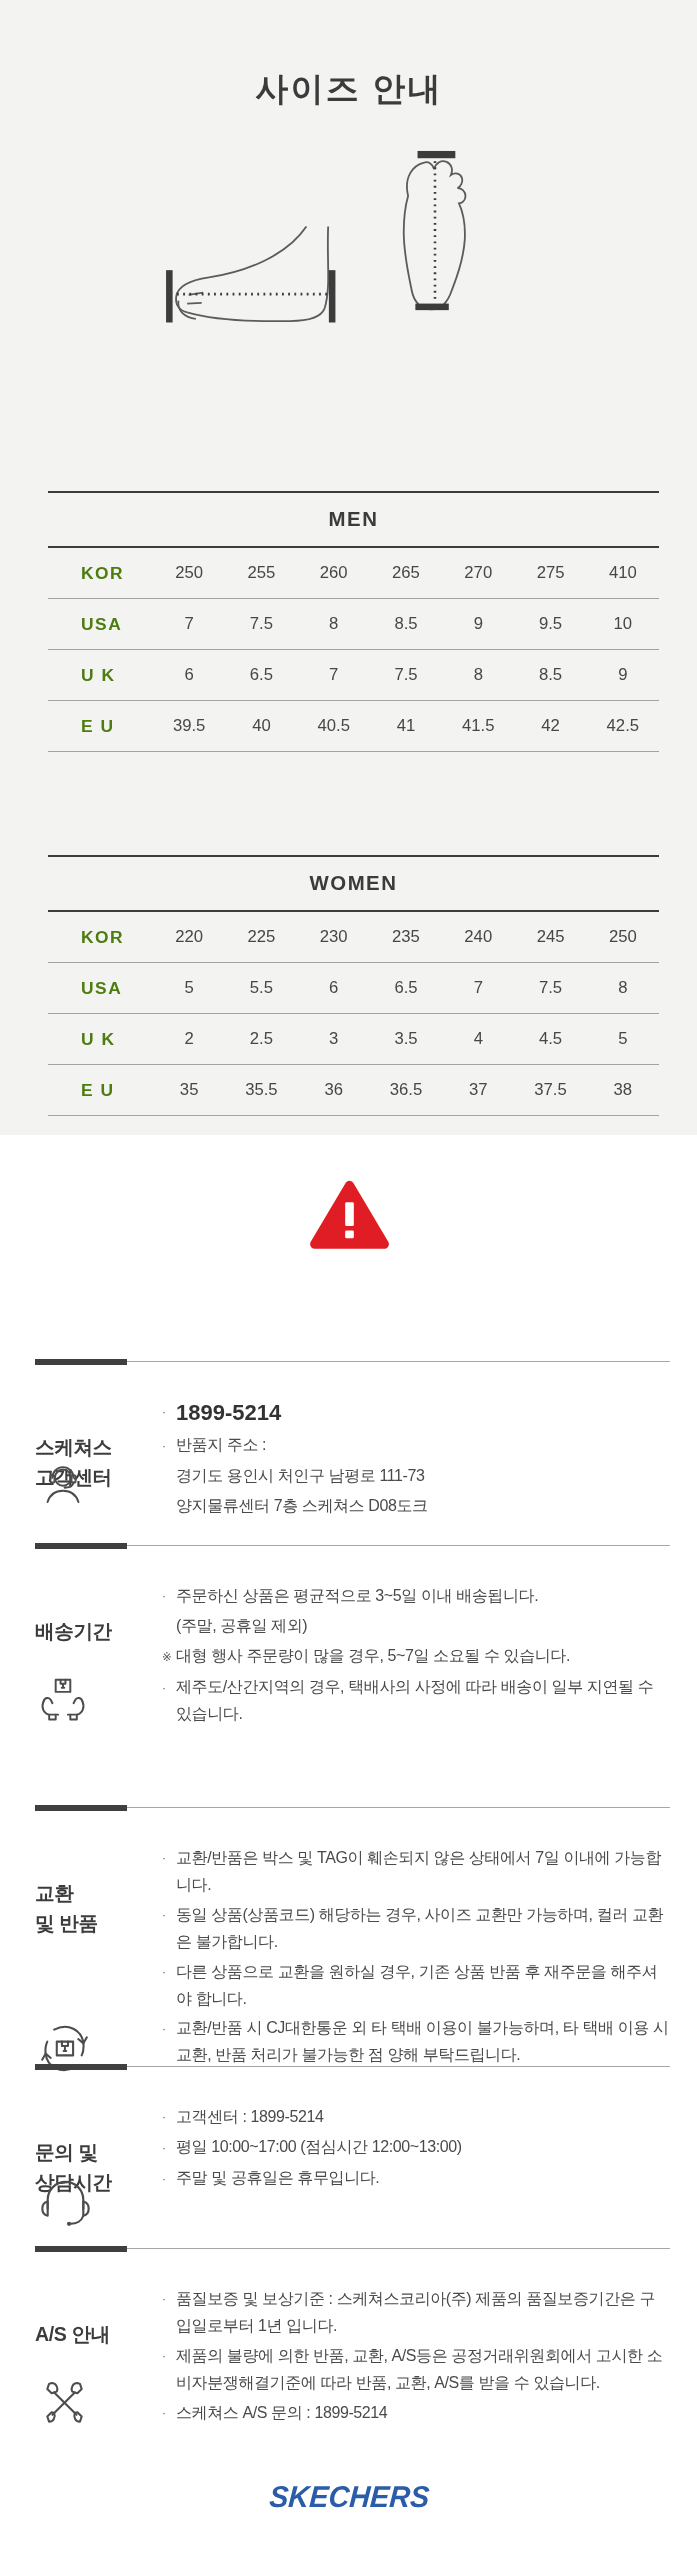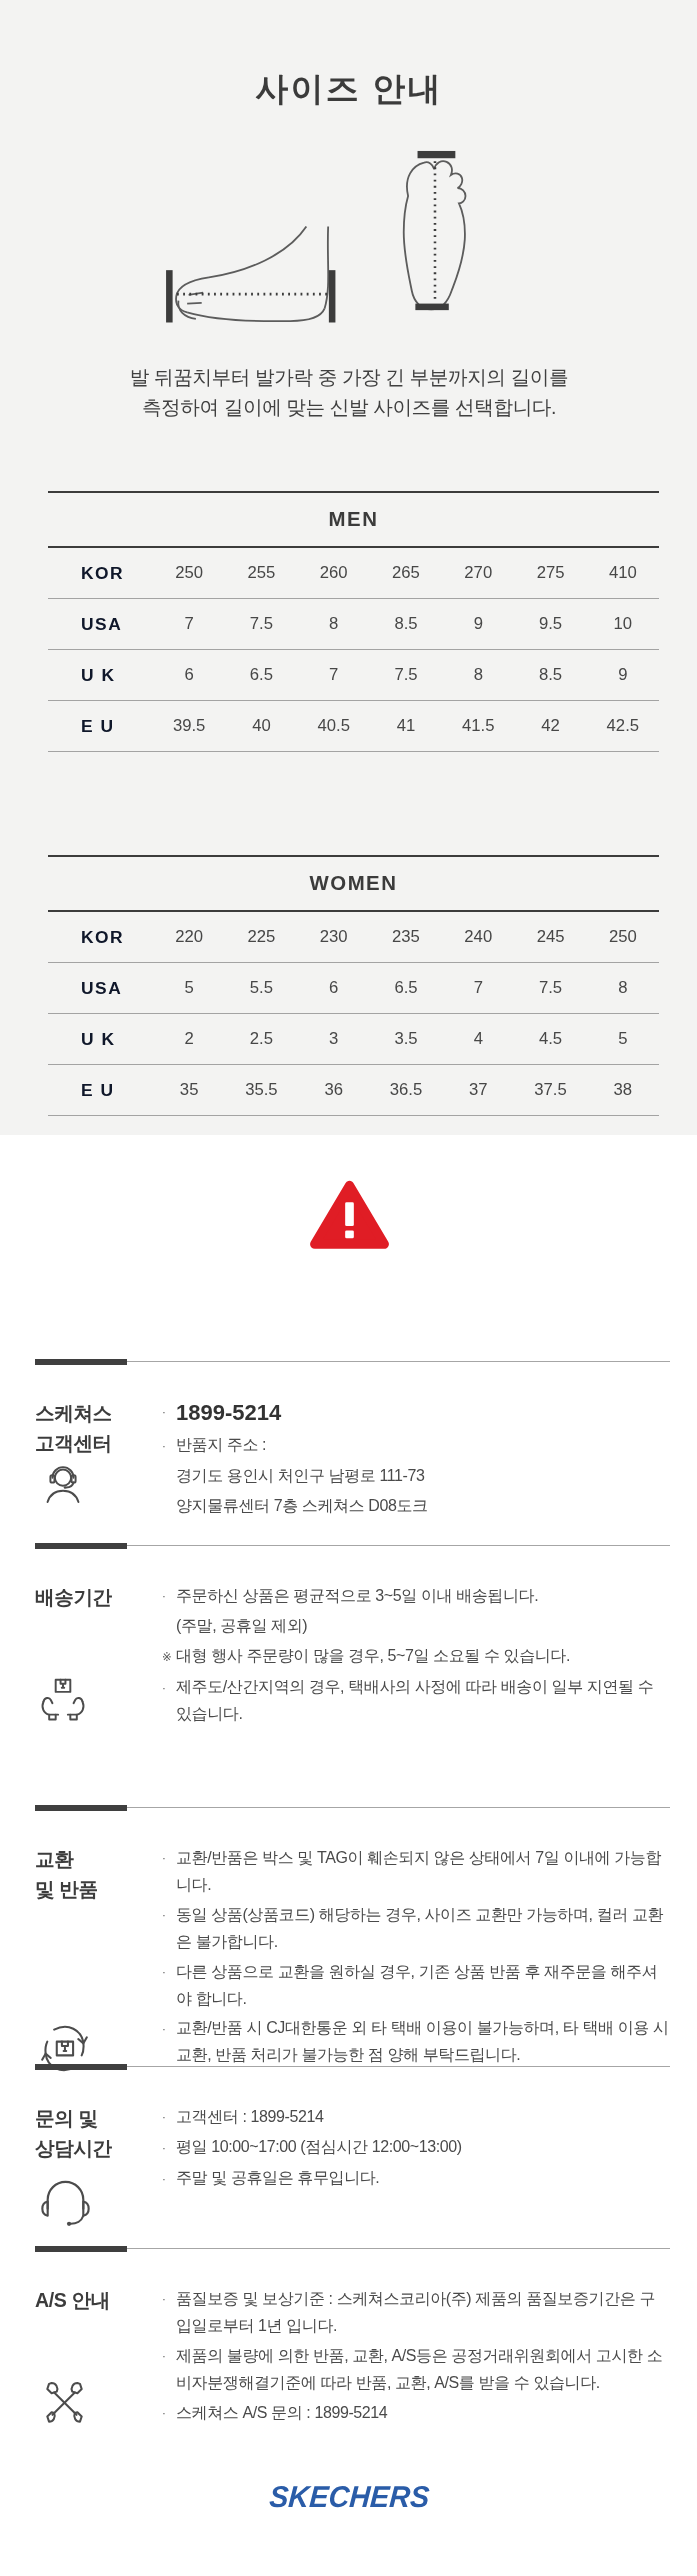--- a/index.html
+++ b/index.html
@@ -16,33 +16,33 @@
 
   .size-table-wrap{position:absolute;left:48px;width:611px;}
   .size-table-wrap.men{top:491px;}
   .size-table-wrap.women{top:855px;}
   table.size-table{width:100%;border-collapse:collapse;table-layout:fixed;}
   table.size-table th.tbl-title{height:51px;font-size:20.4px;font-weight:bold;letter-spacing:1.5px;
       color:#3b3b3b;text-align:center;border-top:2.2px solid #3c3c3c;border-bottom:2.2px solid #3c3c3c;}
   table.size-table td{height:48px;border-bottom:0.7px solid #a3a3a3;text-align:center;
       font-size:16.7px;color:#474747;}
   table.size-table td.row-label{text-align:left;padding-left:33px;font-weight:bold;
-      font-size:17.4px;letter-spacing:1.5px;color:#0f172a;}
+      font-size:17.4px;letter-spacing:1.5px;color:#4d7c0f;}
 
   
   .notice-head{position:absolute;top:1178px;left:0;width:698px;text-align:center;}
   .warn-svg{display:block;margin:0 auto;}
   .notice-title{margin-top:10.2px;font-size:35px;font-weight:bold;letter-spacing:1.5px;color:#393939;}
 
   .nsec{position:absolute;left:35px;width:635px;}
   .divider{position:relative;height:5.8px;}
   .divider .thin{position:absolute;left:0;right:0;top:2.2px;border-top:0.7px solid #a6a6a6;}
   .divider .bar{position:absolute;left:0;top:0;width:92px;height:5.8px;background:#3f3f3f;}
   .sec-body{display:flex;margin-top:33px;}
-  .sec-left{width:127px;flex:none;}
+  .sec-left{width:127px;flex:none;margin-top:34px;}
   .sec-label{font-size:19.6px;font-weight:bold;line-height:30px;color:#3c3c3c;letter-spacing:-0.4px;}
   .sec-icon{position:absolute;left:1.5px;}
   .sec-content{flex:1;max-width:508px;font-size:16px;line-height:27px;color:#4a4a4a;letter-spacing:-0.4px;}
   .item{display:flex;margin-bottom:2.9px;}
   .item .bullet{flex:none;width:14px;font-size:11.6px;color:#5a5a5a;padding-top:0.7px;}
   .item.em .txt{font-size:22px;font-weight:bold;line-height:30.5px;color:#333;letter-spacing:0;}
 
   
   .brand-logo{position:absolute;top:2480px;left:0;width:698px;text-align:center;}
   .brand-logo span{display:inline-block;font-size:30px;font-weight:bold;font-style:italic;
@@ -74,24 +74,20 @@
 
       <g stroke="#5c5c5c" stroke-width="2.5" fill="none">
         <path d="M362,70 C356,44 368,28 384,24 C390,22 396,26 398,33 C400,24 408,20 415,23 C422,26 424,34 421,41 C427,37 434,39 436,45 C438,51 434,57 430,59 C436,59 441,64 441,70 C441,76 436,80 432,80 C438,93 441,110 440,130 C438,161 428,184 422,200 C417,215 408,226 394,226 C380,226 370,216 367,200 C363,180 356,150 356,120 C356,100 358,84 362,70 Z"></path>
       </g>
       <line x1="399" y1="22" x2="399" y2="216" stroke="#3c3c3c" stroke-width="3.5" stroke-dasharray="2.5,6"></line>
       <rect x="375" y="8" width="52" height="10" fill="#3c3c3c"></rect>
       <rect x="372" y="218" width="46" height="9" fill="#3c3c3c"></rect>
     </svg>
   </div>
 
-  <div class="measure-desc">
-    <div>발 뒤꿈치부터 발가락 중 가장 긴 부분까지의 길이를</div>
-    <div>측정하여 길이에 맞는 신발 사이즈를 선택합니다.</div>
-  </div>
 
   <div class="size-table-wrap men">
       <table class="size-table">
         <colgroup>
           <col style="width: 105px;">
           <col>
           <col>
           <col>
           <col>
           <col>

